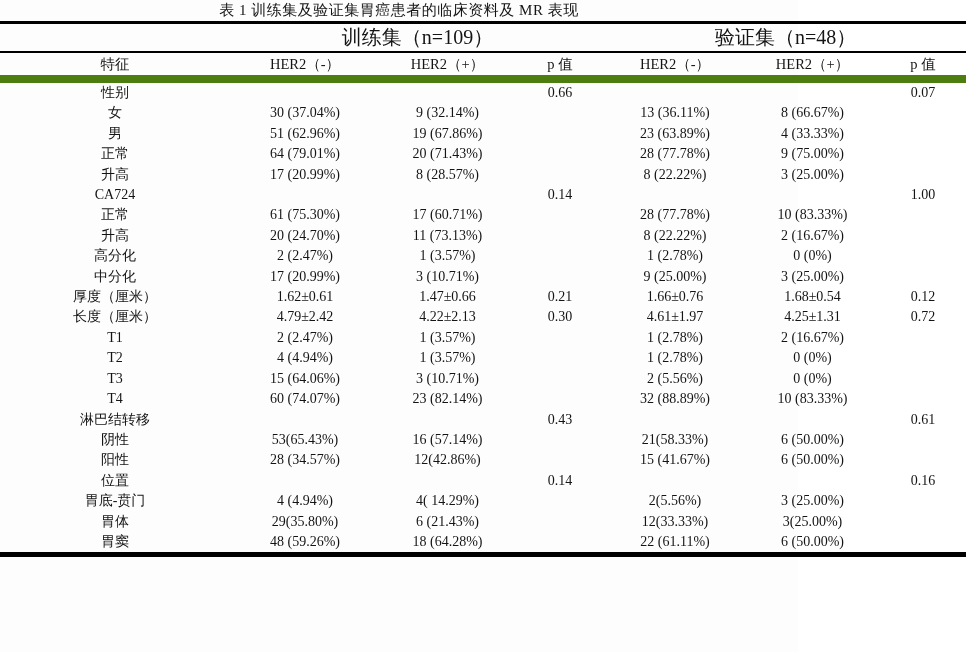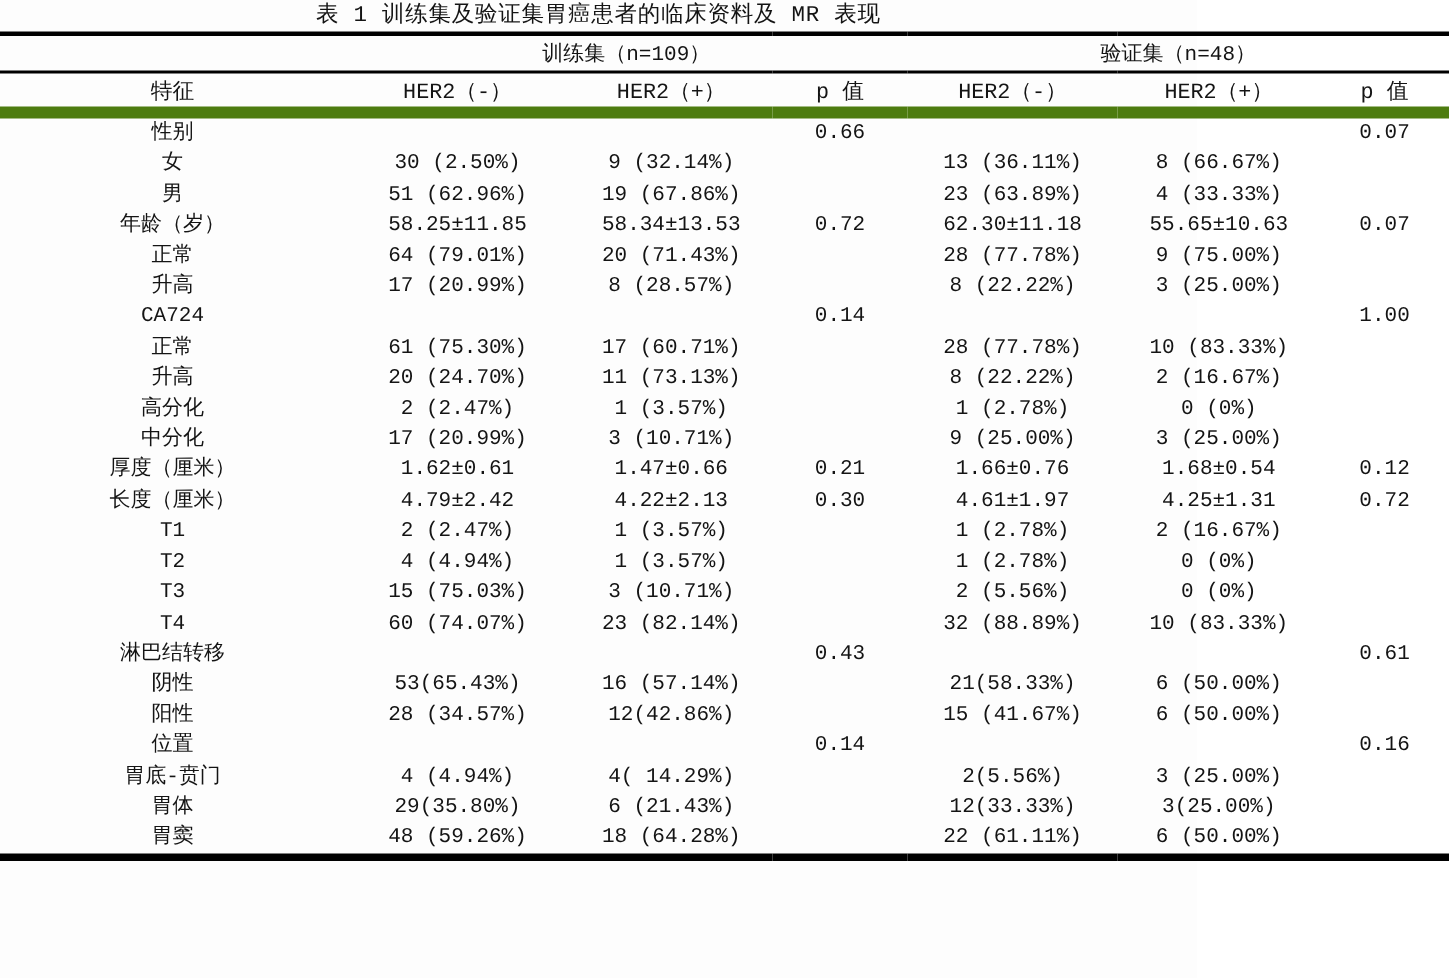--- a/index.html
+++ b/index.html
@@ -9,21 +9,20 @@
     width: 966px;
     height: 652px;
     overflow: hidden;
     font-family: "Liberation Serif", "DejaVu Serif", serif;
     color: #141414;
   }
   .page {
     width: 798px;
     height: 652px;
     background: #fdfdfd;
-    font-family: Liberation Mono, monospace;
   }
   .table-title {
     text-align: center;
     font-size: 15px;
     height: 21px;
     line-height: 21px;
     letter-spacing: 0.5px;
     white-space: nowrap;
   }
   table.clinical {
@@ -36,21 +35,21 @@
   table.clinical th, table.clinical td {
     padding: 0;
     margin: 0;
     text-align: center;
     font-weight: normal;
     white-space: nowrap;
     overflow: hidden;
   }
   tr.group-row th {
     height: 23px;
-    font-size: 14px;
+    font-size: 20px;
     border-bottom: 2px solid #000;
   }
   tr.col-row th {
     height: 22px;
     font-size: 14.5px;
     border-bottom: 8px solid #4d7c0f;
   }
   table.clinical td {
     height: 20.4px;
     font-size: 14px;
@@ -94,44 +93,35 @@
           <td>性别</td>
           <td></td>
           <td></td>
           <td>0.66</td>
           <td></td>
           <td></td>
           <td>0.07</td>
         </tr>
         <tr>
           <td>女</td>
-          <td>30 (2.50%)</td>
+          <td>30 (37.04%)</td>
           <td>9 (32.14%)</td>
           <td></td>
           <td>13 (36.11%)</td>
           <td>8 (66.67%)</td>
           <td></td>
         </tr>
         <tr>
           <td>男</td>
           <td>51 (62.96%)</td>
           <td>19 (67.86%)</td>
           <td></td>
           <td>23 (63.89%)</td>
           <td>4 (33.33%)</td>
           <td></td>
-        </tr>
-        <tr>
-          <td>年龄（岁）</td>
-          <td>58.25±11.85</td>
-          <td>58.34±13.53</td>
-          <td>0.72</td>
-          <td>62.30±11.18</td>
-          <td>55.65±10.63</td>
-          <td>0.07</td>
         </tr>
         <tr>
           <td>正常</td>
           <td>64 (79.01%)</td>
           <td>20 (71.43%)</td>
           <td></td>
           <td>28 (77.78%)</td>
           <td>9 (75.00%)</td>
           <td></td>
         </tr>
@@ -220,21 +210,21 @@
           <td>T2</td>
           <td>4 (4.94%)</td>
           <td>1 (3.57%)</td>
           <td></td>
           <td>1 (2.78%)</td>
           <td>0 (0%)</td>
           <td></td>
         </tr>
         <tr>
           <td>T3</td>
-          <td>15 (75.03%)</td>
+          <td>15 (64.06%)</td>
           <td>3 (10.71%)</td>
           <td></td>
           <td>2 (5.56%)</td>
           <td>0 (0%)</td>
           <td></td>
         </tr>
         <tr>
           <td>T4</td>
           <td>60 (74.07%)</td>
           <td>23 (82.14%)</td>

